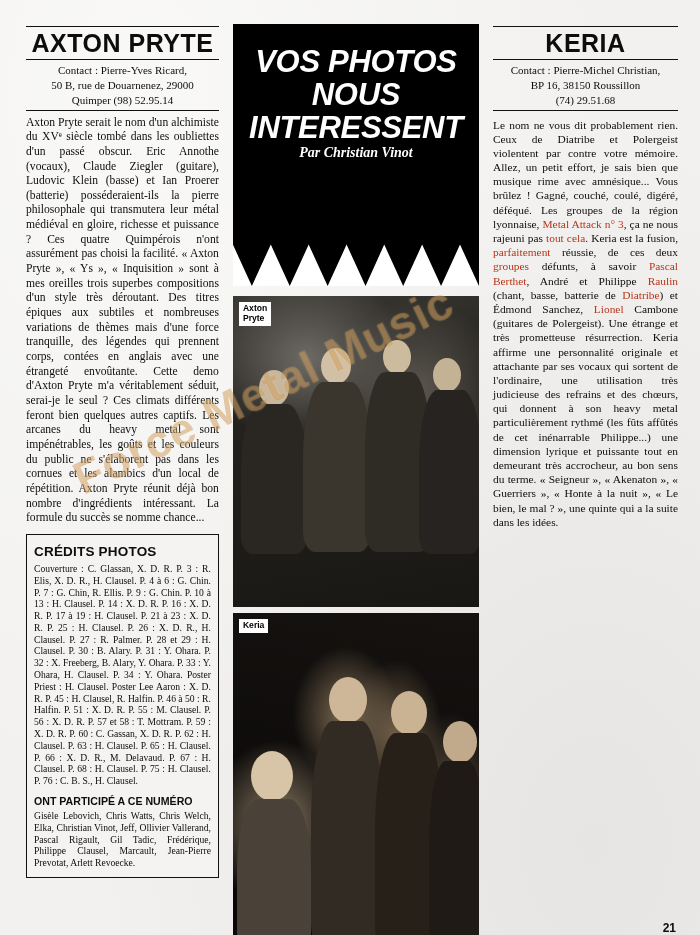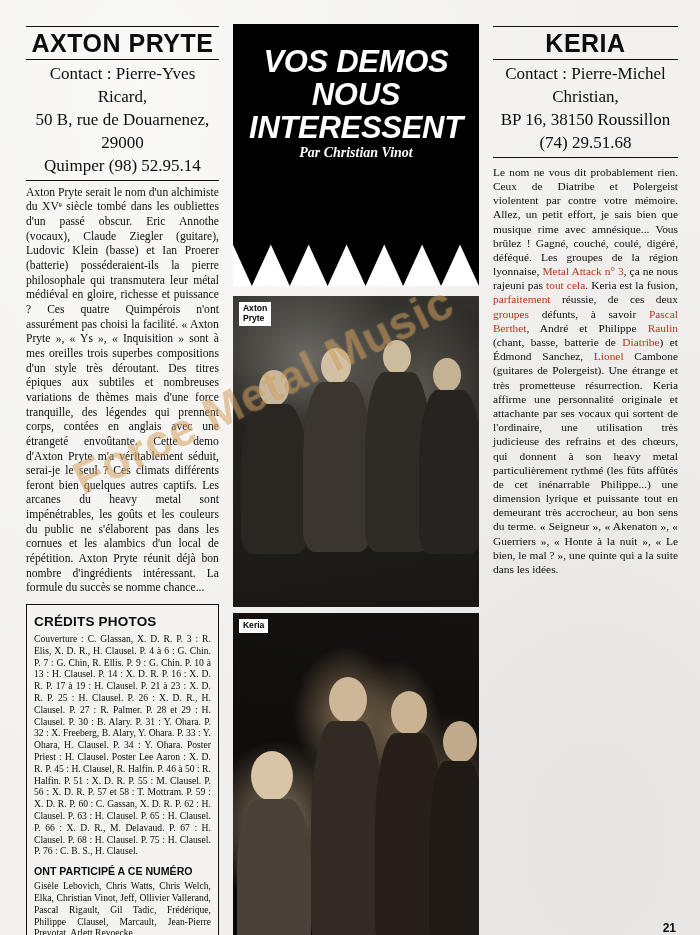--- a/index.html
+++ b/index.html
@@ -44,21 +44,21 @@
     font-size: 25px;
     letter-spacing: 0.5px;
     margin: 4px 0 3px 0;
     line-height: 1;
     text-align: center;
   }
   .rule-thick { border-top: 1.6px solid #111; margin: 2px 0 3px 0; }
   .rule-thin { border-top: 0.8px solid #111; margin: 2px 0 3px 0; }
 
   .contact-block {
-    font-size: 17px;
+    font-size: 11px;
     text-align: center;
     line-height: 1.35;
   }
   .contact-line { display: block; }
 
   
   .body-text {
     font-size: 11.6px;
     line-height: 1.265;
     text-align: justify;
@@ -243,21 +243,21 @@
         <h3>CRÉDITS PHOTOS</h3>
         <div class="credits-body">Couverture : C. Glassan, X. D. R. P. 3 : R. Elis, X. D. R., H. Clausel. P. 4 à 6 : G. Chin. P. 7 : G. Chin, R. Ellis. P. 9 : G. Chin. P. 10 à 13 : H. Clausel. P. 14 : X. D. R. P. 16 : X. D. R. P. 17 à 19 : H. Clausel. P. 21 à 23 : X. D. R. P. 25 : H. Clausel. P. 26 : X. D. R., H. Clausel. P. 27 : R. Palmer. P. 28 et 29 : H. Clausel. P. 30 : B. Alary. P. 31 : Y. Ohara. P. 32 : X. Freeberg, B. Alary, Y. Ohara. P. 33 : Y. Ohara, H. Clausel. P. 34 : Y. Ohara. Poster Priest : H. Clausel. Poster Lee Aaron : X. D. R. P. 45 : H. Clausel, R. Halfin. P. 46 à 50 : R. Halfin. P. 51 : X. D. R. P. 55 : M. Clausel. P. 56 : X. D. R. P. 57 et 58 : T. Mottram. P. 59 : X. D. R. P. 60 : C. Gassan, X. D. R. P. 62 : H. Clausel. P. 63 : H. Clausel. P. 65 : H. Clausel. P. 66 : X. D. R., M. Delavaud. P. 67 : H. Clausel. P. 68 : H. Clausel. P. 75 : H. Clausel. P. 76 : C. B. S., H. Clausel.</div>
         <h4>ONT PARTICIPÉ A CE NUMÉRO</h4>
         <div class="credits-body">Gisèle Lebovich, Chris Watts, Chris Welch, Elka, Christian Vinot, Jeff, Ollivier Vallerand, Pascal Rigault, Gil Tadic, Frédérique, Philippe Clausel, Marcault, Jean-Pierre Prevotat, Arlett Revoecke.</div>
       </div>
     </div>
 
     <div class="col-mid">
       <div class="masthead">
         <h1>
-          <span>VOS DEMOS</span><br>
+          <span>VOS PHOTOS</span><br>
           <span>NOUS INTERESSENT</span>
         </h1>
         <div class="byline">Par Christian Vinot</div>
         <div class="zigzag"></div>
       </div>
 
       <div class="photo photo-axton">
         <div class="photo-caption">
           <span>Axton</span><br>
           <span>Pryte</span>

